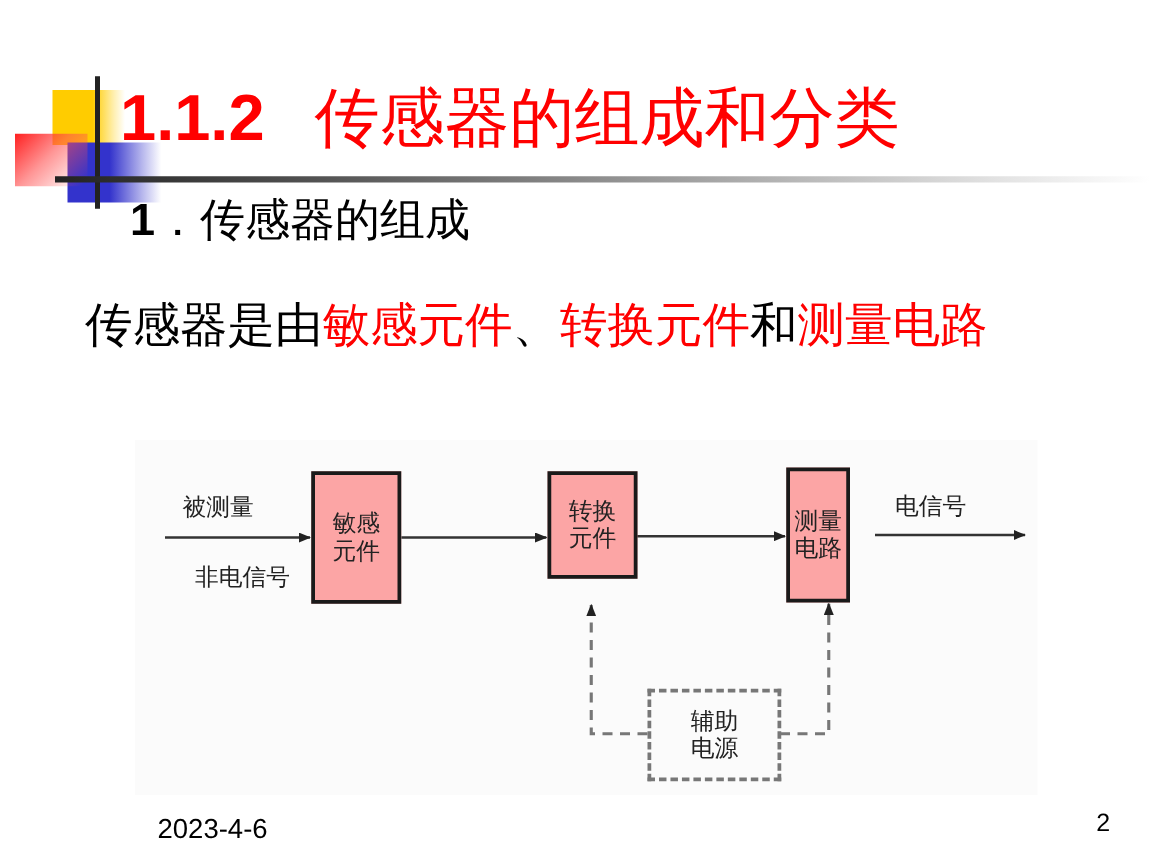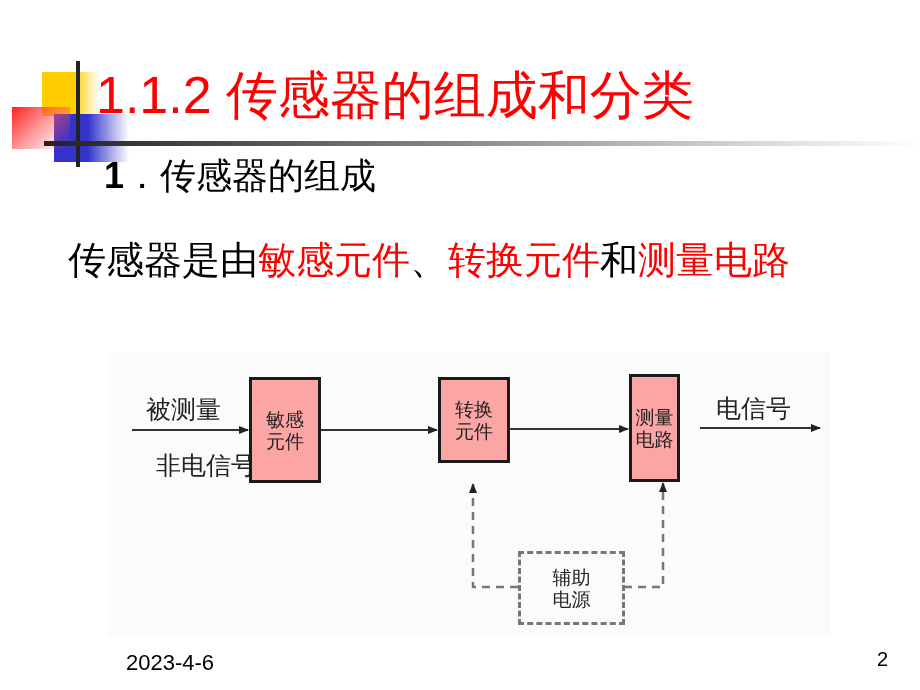--- a/index.html
+++ b/index.html
@@ -14,38 +14,38 @@
   .deco-blue { left: 54px; top: 114px; width: 75px; height: 48px;
     background: linear-gradient(to right, #3333cc 0%, #3333cc 45%, rgba(51,51,204,0.35) 80%, rgba(255,255,255,0) 100%); }
   .deco-red { left: 12px; top: 107px; width: 58px; height: 42px;
     background: linear-gradient(135deg, #ff2020 0%, rgba(255,80,80,0.6) 45%, rgba(255,255,255,0) 95%); }
   .deco-vline { left: 76px; top: 61px; width: 4px; height: 106px; background: #222; }
   .title-rule { left: 44px; top: 141px; width: 876px; height: 5px;
     background: linear-gradient(to right, #222 0%, #555 25%, #9a9a9a 55%, #e0e0e0 85%, #ffffff 100%); }
   .title {
     left: 96px; top: 60px; color: #ff0000; font-size: 52px; line-height: 70px; white-space: nowrap;
   }
-  .title .num { font-family: "Liberation Sans", sans-serif; font-weight: normal; margin-right: 14px; }
+  .title .num { font-family: "Liberation Sans", sans-serif; font-weight: bold; margin-right: 40px; }
   .title .txt { font-family: "DejaVu Serif", serif; }
   .subhead {
     left: 104px; top: 150px; font-size: 36px; line-height: 52px; color: #000; white-space: nowrap;
   }
   .subhead .num { font-family: "Liberation Sans", sans-serif; font-weight: bold; }
   .body-text {
     left: 68px; top: 234px; width: 800px; font-size: 38px; line-height: 52px; color: #000;
   }
   .red { color: #ff0000; }
   .diagram-bg { left: 108px; top: 352px; width: 722px; height: 284px; background: #fbfbfb; }
   .box { border: 3px solid #1a1a1a; background: #fca5a5; box-sizing: border-box;
     display: flex; align-items: center; justify-content: center; text-align: center;
     font-size: 19px; line-height: 22px; color: #222; }
   .dbox { border: 3px dashed #777; box-sizing: border-box; background: transparent;
     display: flex; align-items: center; justify-content: center; text-align: center;
     font-size: 19px; line-height: 22px; color: #222; }
-  .label { font-size: 25px; color: #222; white-space: nowrap; }
+  .label { font-size: 19px; color: #222; white-space: nowrap; }
   .footer-date { left: 126px; top: 650px; font-family: "Liberation Sans", sans-serif; font-size: 22px; color: #000; }
   .footer-page { left: 877px; top: 648px; font-family: "Liberation Sans", sans-serif; font-size: 20px; color: #000; }
   svg.overlay { position: absolute; left: 0; top: 0; }
 </style>
 </head>
 <body>
 
 <div class="abs deco-yellow"></div>
 <div class="abs deco-blue"></div>
 <div class="abs deco-red"></div>

